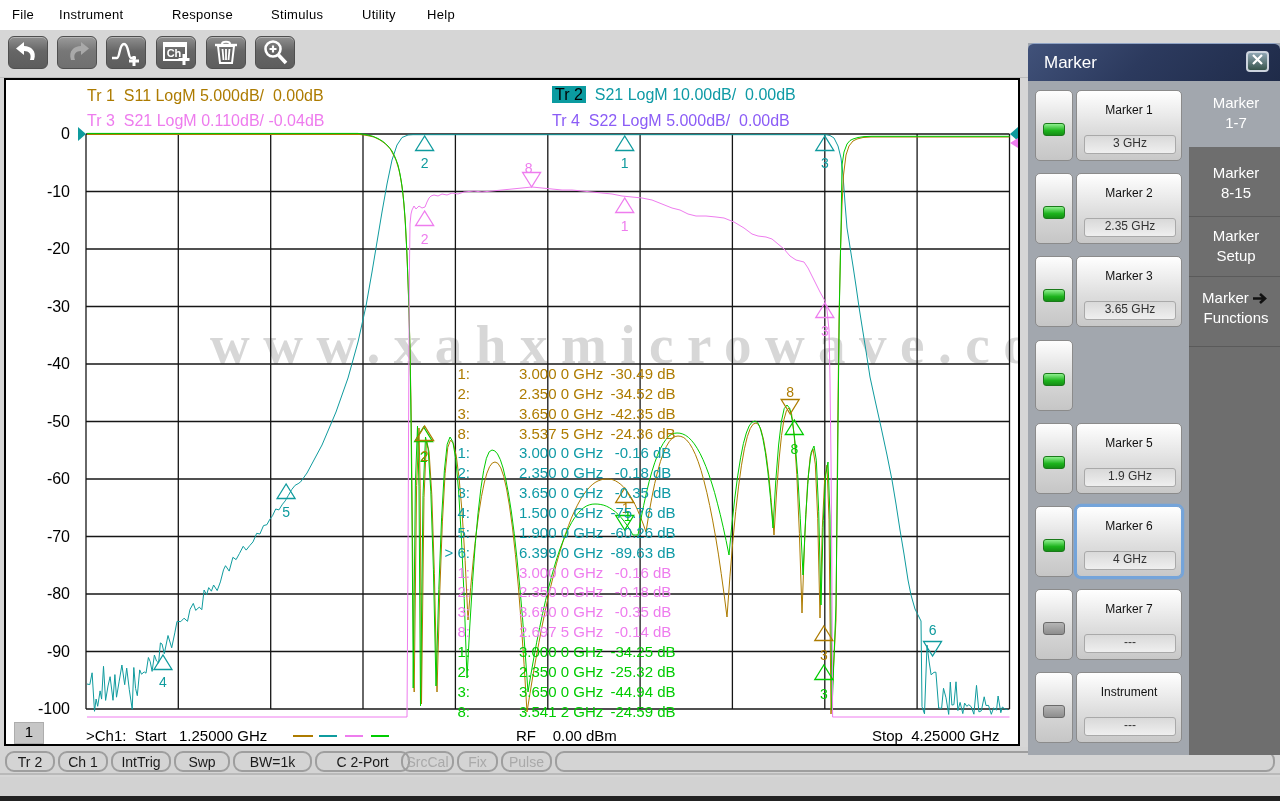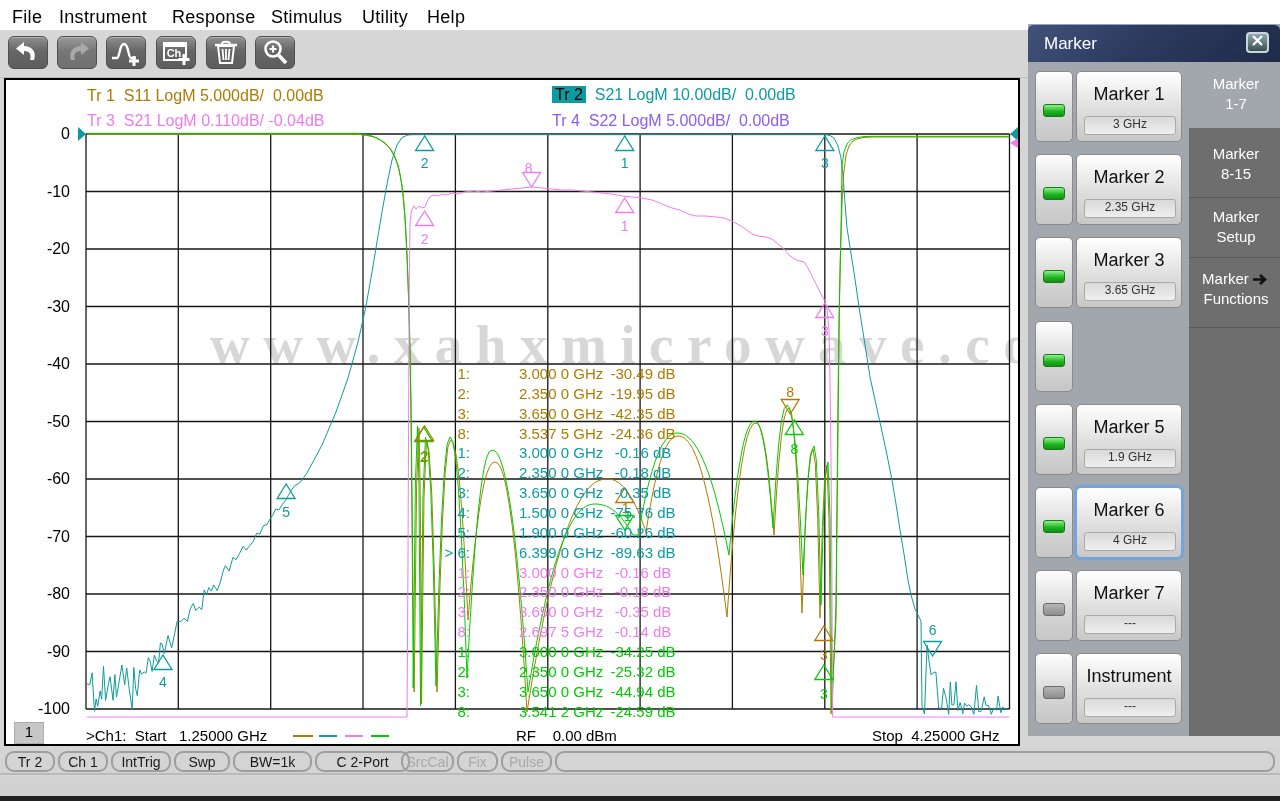--- a/index.html
+++ b/index.html
@@ -1,16 +1,16 @@
 <!DOCTYPE html>
 <html><head><meta charset="utf-8"><style>
 *{margin:0;padding:0;box-sizing:border-box}
 html,body{width:1280px;height:801px;overflow:hidden;font-family:"Liberation Sans",sans-serif;background:#d6d6d6}
 
-#menubar{position:absolute;left:0;top:0;width:1280px;height:30px;background:#fff;color:#000;font-size:18px;letter-spacing:0.3px}
+#menubar{position:absolute;left:0;top:0;width:1280px;height:30px;background:#fff;color:#000;font-size:13px;letter-spacing:0.3px}
 #menubar span{position:absolute;top:7px}
 
 #toolbar{position:absolute;left:0;top:30px;width:1280px;height:48px;background:#d6d6d6;border-bottom:1px solid #bdbdbd}
 .tbtn{position:absolute;top:6px;width:40px;height:33px;border-radius:6px;border:1px solid #4f4f4f;background:linear-gradient(#8f8f8f,#666 45%,#5d5d5d);box-shadow:inset 0 1px 0 #b5b5b5}
 
 #win{position:absolute;left:4px;top:78px;width:1016px;height:668px;background:#fff;border:2px solid #000}
 #win .leg{position:absolute;font-size:16px;white-space:pre}
 .ylab{position:absolute;left:0;width:64px;text-align:right;font-size:16px;color:#000;line-height:18px}
 .mrow{position:absolute;left:0;top:0;width:1016px;font-size:15px;height:20px}
 .mrow .mn{position:absolute;left:384px;width:80px;text-align:right}
@@ -20,29 +20,29 @@
 #chline{position:absolute;left:0;top:642px;width:1012px;height:26px;font-size:15px;color:#000}
 #chline span{white-space:pre}
 #chnum{position:absolute;left:8px;top:0px;width:30px;height:22px;background:#c6c6c6;border:1px solid #adadad;text-align:center;font-size:15px}
 
 #statusbar{position:absolute;left:0;top:747px;width:1280px;height:28px;background:#d4d4d4;border-bottom:2px solid #b9b9b9}
 .sbtn{position:absolute;top:4px;height:21px;border:2px solid #9e9e9e;border-radius:9px;font-size:14px;color:#1a1a1a;text-align:center;padding-top:1px}
 .sbtn.off{color:#a9a9a9}
 #strip1{position:absolute;left:0;top:777px;width:1280px;height:19px;background:#d2d2d2}
 #strip2{position:absolute;left:0;top:796px;width:1280px;height:5px;background:#222}
 
-#panel{position:absolute;left:1028px;top:24px;width:252px;height:712px;background:#a2a7ae}
+#panel{position:absolute;left:1028px;top:43px;width:252px;height:712px;background:#a2a7ae}
 #ptitle{position:absolute;left:0;top:0;width:252px;height:38px;background:linear-gradient(135deg,#41527a 0%,#2c3a5e 45%,#1f2b49 100%);color:#fff;font-size:17px;line-height:38px;padding-left:16px;border-radius:6px 6px 0 0;border-top:1px solid #8fa3c5}
 #pclose{position:absolute;right:11px;top:7px;width:23px;height:21px;background:linear-gradient(#8fa6b4,#37544c);border:2px solid #cdd4de;border-radius:4px;text-align:center;line-height:15px}
 .tgl{position:absolute;left:7px;width:38px;height:71px;border-radius:5px;border:1px solid #8b8b8b;background:linear-gradient(#fefefe,#d6d6d6 60%,#c6c6c6)}
 .ledg{position:absolute;left:7px;top:32px;width:22px;height:13px;border-radius:3px;background:linear-gradient(#8ef08e,#1db31d 60%,#158f15);border:1px solid #1a7a1a}
 .ledo{position:absolute;left:7px;top:32px;width:22px;height:13px;border-radius:3px;background:linear-gradient(#b5b5b5,#8d8d8d);border:1px solid #6a6a6a}
 .mbtn{position:absolute;left:48px;width:106px;height:71px;border-radius:5px;border:1px solid #8b8b8b;background:linear-gradient(#ffffff,#dedede 55%,#c8c8c8)}
 .mbtn.sel{box-shadow:0 0 0 2.2px #74a4da;border-color:#74a4da}
-.mbt{position:absolute;left:0;top:12px;width:100%;text-align:center;font-size:18px;color:#111}
+.mbt{position:absolute;left:0;top:12px;width:100%;text-align:center;font-size:12px;color:#111}
 .mbv{position:absolute;left:7px;top:44px;width:92px;height:19px;background:linear-gradient(#d9d9d9,#efefef);border:1px solid #a9a9a9;border-radius:3px;text-align:center;font-size:12px;color:#333;line-height:15px}
 #tabs{position:absolute;left:161px;top:38px;width:91px;height:674px;background:#6e6e6e;border-radius:0}
 .tab{position:absolute;left:0;width:94px;color:#fff;font-size:15px;line-height:20px;text-align:center;border-bottom:1px solid #5a5a5a}
 .tab.active{background:#a2a7ae;border-bottom:none}
 .tab.dk1{border-radius:8px 0 0 0}
 </style></head><body>
 
 <div id="menubar">
   <span style="left:12px;top:7px">File</span>
   <span style="left:59px">Instrument</span>
@@ -176,21 +176,21 @@
 <div class="ylab" style="top:562.5px">-90</div>
 <div class="ylab" style="top:620.0px">-100</div>
 <div class="mrow" style="top:285.0px;color:#ad7b00">
       <span class="mn">1:</span>
       <span class="mf">3.000 0 GHz</span>
       <span class="mv">-30.49 dB</span>
     </div>
 <div class="mrow" style="top:304.9px;color:#ad7b00">
       <span class="mn">2:</span>
       <span class="mf">2.350 0 GHz</span>
-      <span class="mv">-19.95 dB</span>
+      <span class="mv">-34.52 dB</span>
     </div>
 <div class="mrow" style="top:324.7px;color:#ad7b00">
       <span class="mn">3:</span>
       <span class="mf">3.650 0 GHz</span>
       <span class="mv">-42.35 dB</span>
     </div>
 <div class="mrow" style="top:344.6px;color:#ad7b00">
       <span class="mn">8:</span>
       <span class="mf">3.537 5 GHz</span>
       <span class="mv">-24.36 dB</span>

